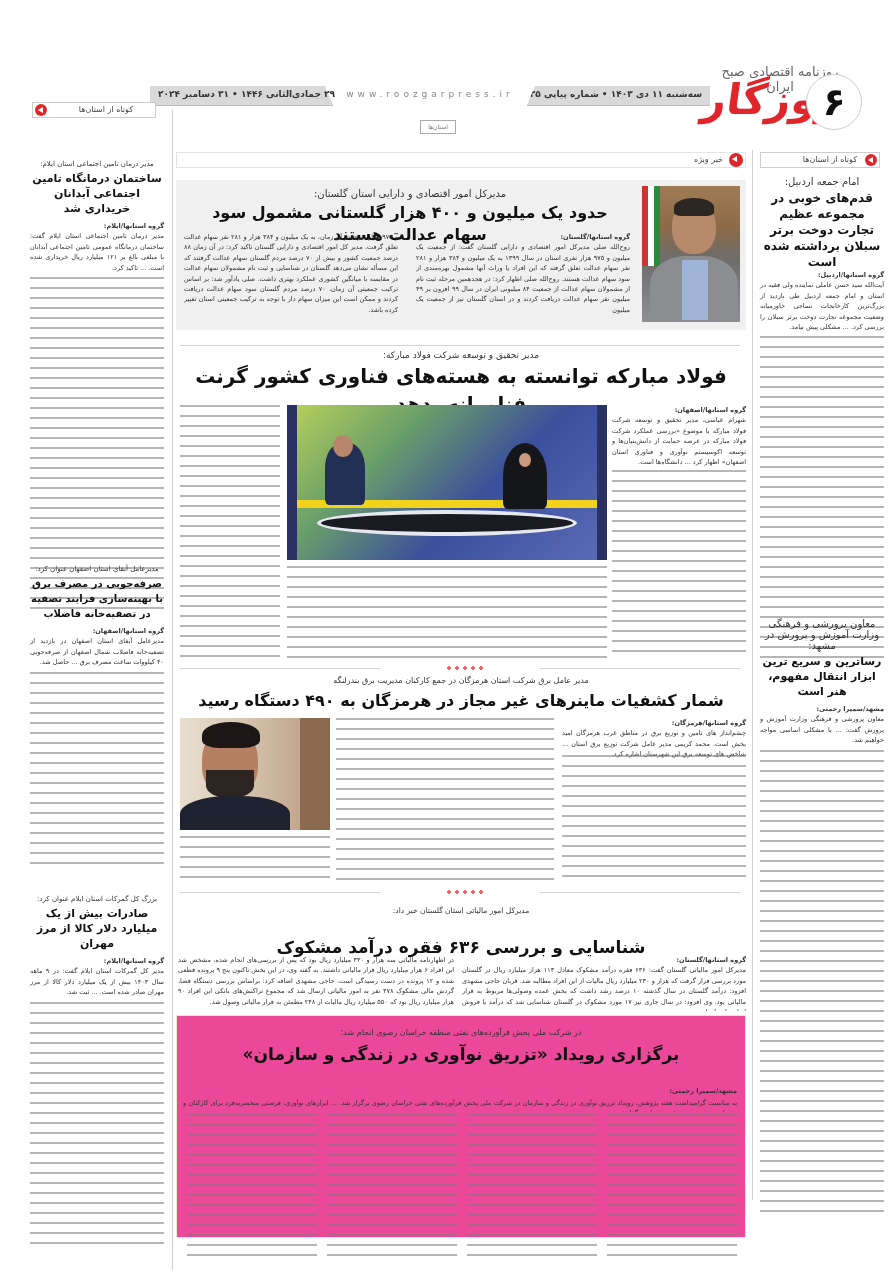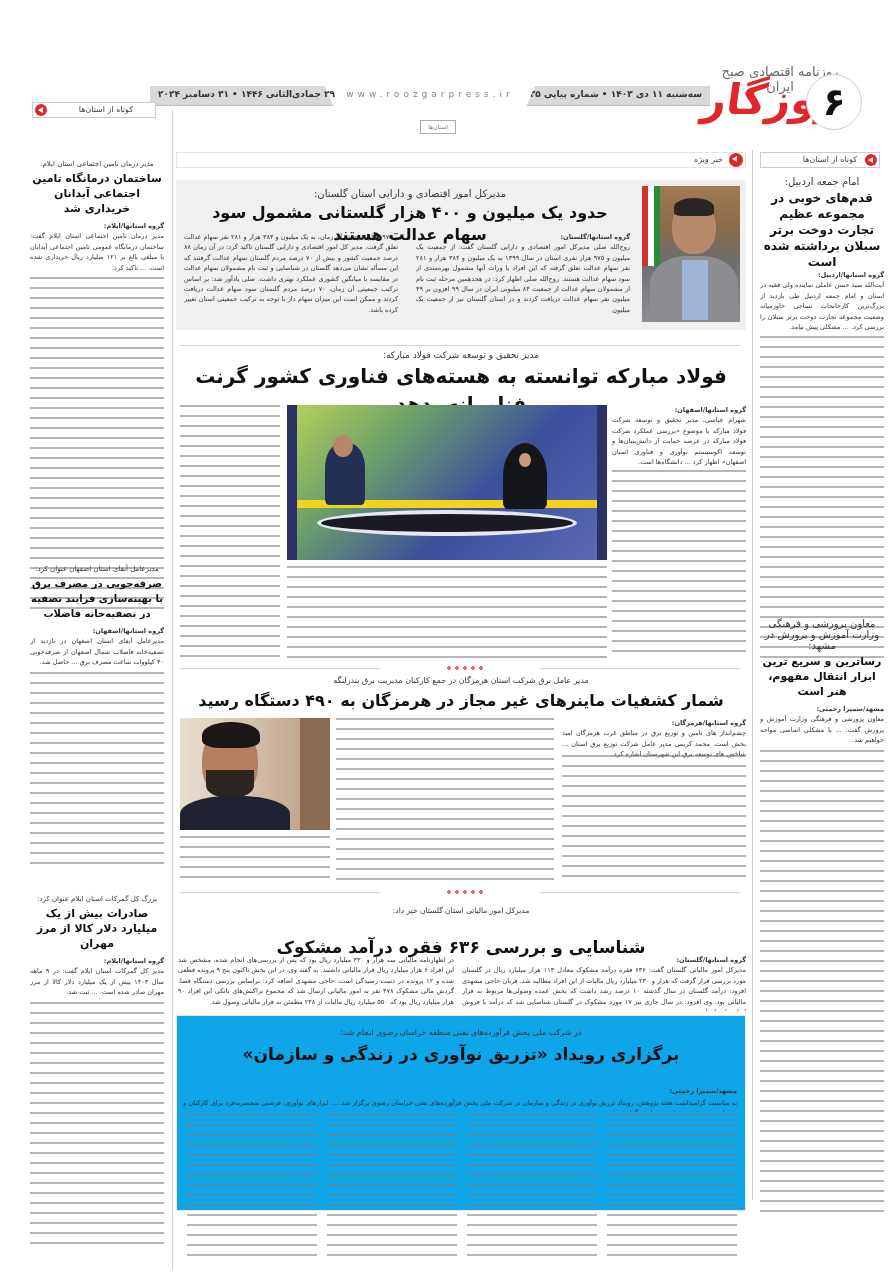--- a/index.html
+++ b/index.html
@@ -189,21 +189,21 @@
 <div class="abs" style="left:176px; top:906px; width:570px;">
   <div class="kicker" style="font-size:7.5px;">مدیرکل امور مالیاتی استان گلستان خبر داد:</div>
   <div class="headline" style="font-size:17px; line-height:24px; margin-top:20px;">شناسایی و بررسی ۶۳۶ فقره درآمد مشکوک</div>
 </div>
 <div class="body-text" style="position:absolute; left:462px; top:955px; width:284px; height:56px; overflow:hidden;">
   <span class="lead">گروه استانها/گلستان:</span>
   <span>مدیرکل امور مالیاتی گلستان گفت: ۶۳۶ فقره درآمد مشکوک معادل ۱۱۳ هزار میلیارد ریال در گلستان مورد بررسی قرار گرفت که هزار و ۲۳۰ میلیارد ریال مالیات از این افراد مطالبه شد. قربان حاجی مشهدی افزود: درآمد گلستان در سال گذشته ۱۰ درصد رشد داشت که بخش عمده وصولی‌ها مربوط به قرار مالیاتی بود. وی افزود: در سال جاری نیز ۱۷ مورد مشکوک در گلستان شناسایی شد که درآمد یا فروش ابزاری این افراد</span>
 </div>
 <div class="body-text" style="position:absolute; left:178px; top:955px; width:276px; height:56px; overflow:hidden;">در اظهارنامه مالیاتی سه هزار و ۳۳۰ میلیارد ریال بود که پس از بررسی‌های انجام شده، مشخص شد این افراد ۶ هزار میلیارد ریال قرار مالیاتی داشتند. به گفته وی، در این بخش تاکنون پنج ۹ پرونده قطعی شده و ۱۲ پرونده در دست رسیدگی است. حاجی مشهدی اضافه کرد: براساس بررسی دستگاه قضا، گردش مالی مشکوک ۴۷۸ نفر به امور مالیاتی ارسال شد که مجموع تراکنش‌های بانکی این افراد ۹۰ هزار میلیارد ریال بود که ۵۵۰ میلیارد ریال مالیات از ۲۴۸ مطمئن به قرار مالیاتی وصول شد.</div>
 
-<div class="abs" style="left:176px; top:1015px; width:570px; height:196px; background:#0ea5e9; border:1px solid #eee6cf;">
+<div class="abs" style="left:176px; top:1015px; width:570px; height:223px; background:#ec4899; border:1px solid #eee6cf;">
   <div class="kicker" style="margin-top:12px; font-size:8px;">در شرکت ملی پخش فرآورده‌های نفتی منطقه خراسان رضوی انجام شد:</div>
   <div class="headline" style="font-size:17px; line-height:26px; margin-top:4px;">برگزاری رویداد «تزریق نوآوری در زندگی و سازمان»</div>
   <div class="body-text" style="position:absolute; right:8px; top:70px; width:130px; height:20px; overflow:hidden;">
     <span class="lead">مشهد/سمیرا رحمتی:</span>
   </div>
   <div class="body-text" style="position:absolute; right:8px; top:82px; width:554px; height:14px; overflow:hidden;">به مناسبت گرامیداشت هفته پژوهش، رویداد تزریق نوآوری در زندگی و سازمان در شرکت ملی پخش فرآورده‌های نفتی خراسان رضوی برگزار شد. ... ابزارهای نوآوری، فرصتی منحصربه‌فرد برای کارکنان و مدیران ... هوش مصنوعی به نمایش گذاشته شد.</div>
   <div class="lines" style="position:absolute; right:8px; top:98px; width:130px; height:150px;"></div>
   <div class="lines" style="position:absolute; right:148px; top:98px; width:130px; height:150px;"></div>
   <div class="lines" style="position:absolute; right:288px; top:98px; width:130px; height:150px;"></div>
   <div class="lines" style="position:absolute; right:428px; top:98px; width:130px; height:150px;"></div>

